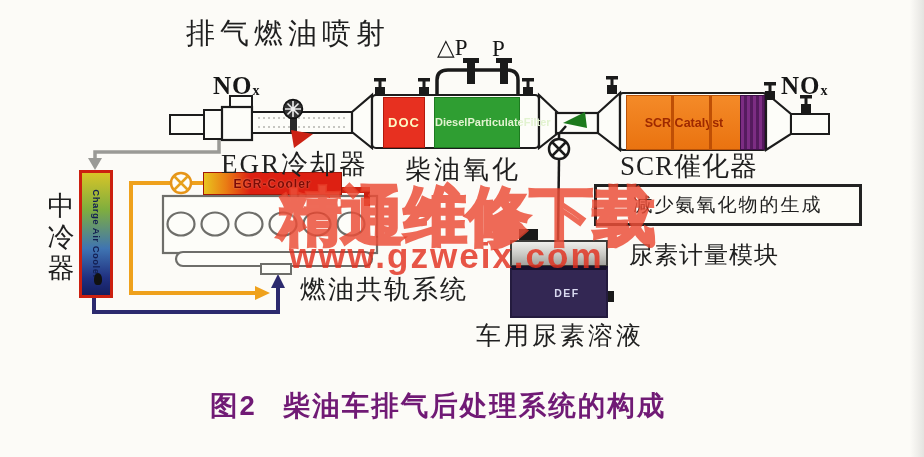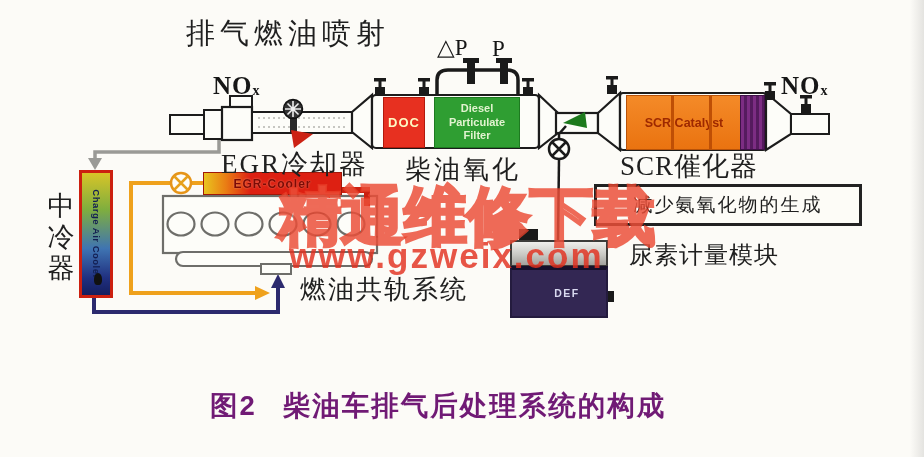--- a/index.html
+++ b/index.html
@@ -28,21 +28,21 @@
   .lbl-p{left:492px;top:36px;font-size:23px;color:#161616;}
   .reduce-box{
     left:583px;top:184px;width:262px;height:36px;border:3px solid #222;
     display:flex;align-items:center;justify-content:center;
     font-size:19px;letter-spacing:2px;background:rgba(253,252,248,.65);margin-left:11px;
   }
   
   .doc-box{left:383px;top:97px;width:40px;height:49px;background:#e73020;border:1px solid #b21a0c;
     display:flex;align-items:center;justify-content:center;color:#fef9c3;font-weight:bold;font-size:13px;letter-spacing:1px;}
   .dpf-box{left:434px;top:97px;width:84px;height:49px;background:#2f9e32;border:1px solid #1d7a20;
-    display:flex;flex-direction:column;align-items:center;justify-content:center;
+    display:flex;flex-direction:row;align-items:center;justify-content:flex-start;
     color:#e2f3d0;font-weight:bold;font-size:11px;line-height:13.5px;}
   .scr-box{left:626px;top:95px;width:114px;height:53px;border:1px solid #b85208;
     background:linear-gradient(180deg,#f48a28,#ea7310);
     display:flex;align-items:center;justify-content:center;
     color:#9e2900;font-weight:bold;font-size:12.5px;}
   .scr-div{top:0;width:2.5px;height:100%;background:#bf4f05;}
   .purple-box{left:740px;top:95px;width:23px;height:53px;
     background:repeating-linear-gradient(90deg,#7c2d83 0 3px,#551b5e 3px 6px);border:1px solid #3f1147;}
   .egrc-box{left:203px;top:172px;width:137px;height:21px;border:1px solid #a01808;
     background:linear-gradient(90deg,#e9c41e,#ea7d14 16%,#dd2012 34%,#dd2012);
@@ -242,20 +242,21 @@
   <div class="abs cn lbl-doccn">
     <div>柴油氧化</div>
   </div>
 
   <div class="abs cn lbl-scrcn">SCR催化器</div>
 
   <div class="abs cn reduce-box">减少氨氧化物的生成</div>
 
   <div class="abs cn lbl-urea">尿素计量模块</div>
 
+  <div class="abs cn lbl-def">车用尿素溶液</div>
 
   <div class="abs cn lbl-rail">燃油共轨系统</div>
 
   <div class="abs cn lbl-ic">
     <div>中</div>
     <div>冷</div>
     <div>器</div>
   </div>
 
   <div class="abs wm1">精通维修下载</div>

